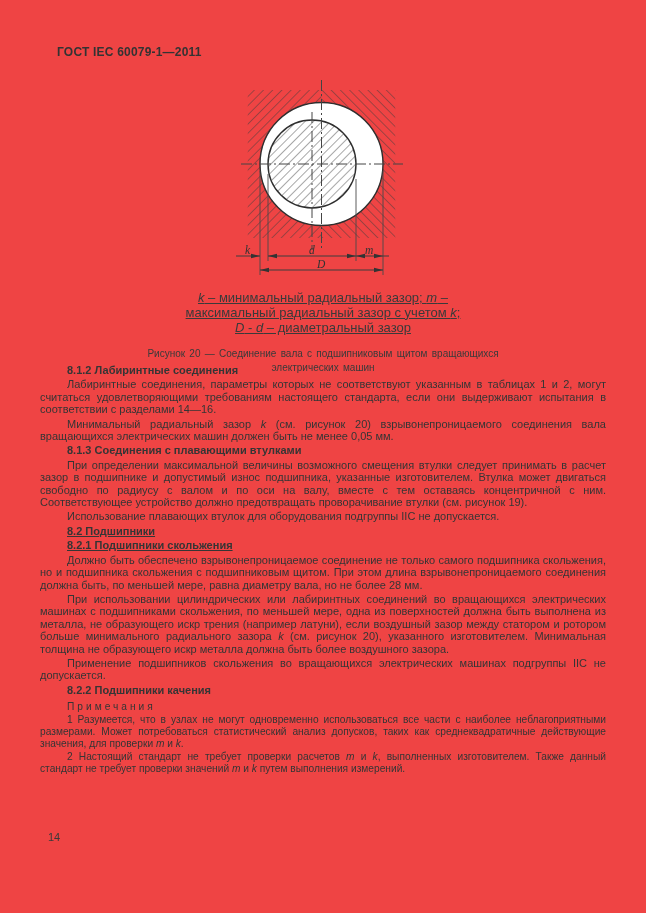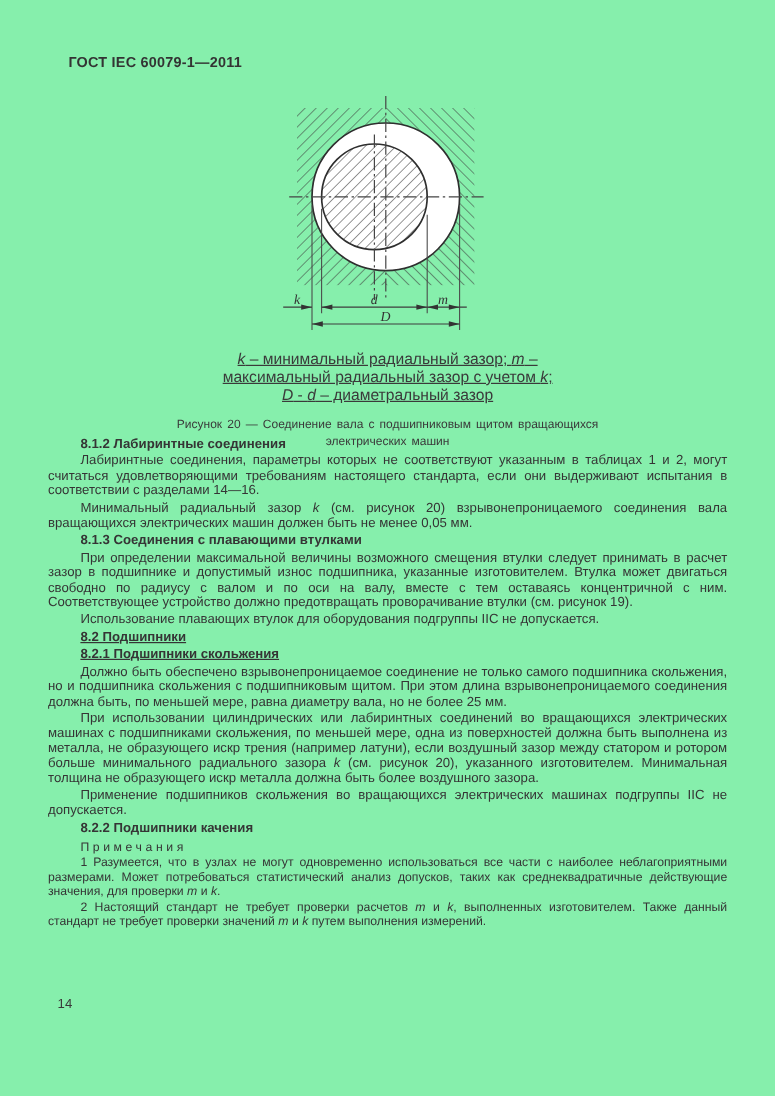--- a/index.html
+++ b/index.html
@@ -1,16 +1,16 @@
 <!DOCTYPE html>
 <html><head>
 <meta charset="utf-8">
 <style>
   html,body{margin:0;padding:0;background:#fff;}
-  .page{position:relative;width:646px;height:913px;background:#86efac;overflow:hidden;
+  .page{position:relative;width:646px;height:913px;background:#ef4444;overflow:hidden;
         font-family:"Liberation Sans",sans-serif;color:#333;}
   .doc-header{position:absolute;top:45px;left:57px;font-size:12px;font-weight:bold;letter-spacing:.2px;}
   .figure-area{position:absolute;top:74px;left:0;width:646px;text-align:center;}
   .figure-area svg{display:inline-block;}
   .cl{stroke:#444;stroke-width:1;stroke-dasharray:11 3 2 3;fill:none;}
   .el{stroke:#4a4a4a;stroke-width:0.9;fill:none;}
   .dml{stroke:#3d3d3d;stroke-width:1;fill:none;}
   .arr{fill:#333;stroke:none;}
   .dl{font-family:"Liberation Serif",serif;font-style:italic;font-size:11.5px;fill:#333;}
   .legend{margin:7px auto 0;width:276px;font-size:13px;line-height:14.8px;text-align:center;color:#3a3a3a;text-decoration:underline;}
@@ -99,21 +99,21 @@
 
   <div class="body-text">
     <h3>8.1.2 Лабиринтные соединения</h3>
     <p>Лабиринтные соединения, параметры которых не соответствуют указанным в таблицах 1 и 2, могут считаться удовлетворяющими требованиям настоящего стандарта, если они выдерживают испытания в соответствии с разделами 14—16.</p>
     <p>Минимальный радиальный зазор <i>k</i> (см. рисунок 20) взрывонепроницаемого соединения вала вращающихся электрических машин должен быть не менее 0,05 мм.</p>
     <h3>8.1.3 Соединения с плавающими втулками</h3>
     <p>При определении максимальной величины возможного смещения втулки следует принимать в расчет зазор в подшипнике и допустимый износ подшипника, указанные изготовителем. Втулка может двигаться свободно по радиусу с валом и по оси на валу, вместе с тем оставаясь концентричной с ним. Соответствующее устройство должно предотвращать проворачивание втулки (см. рисунок 19).</p>
     <p>Использование плавающих втулок для оборудования подгруппы IIC не допускается.</p>
     <h3 class="gap-above">8.2 Подшипники</h3>
     <h3 class="gap-above">8.2.1 Подшипники скольжения</h3>
-    <p>Должно быть обеспечено взрывонепроницаемое соединение не только самого подшипника скольжения, но и подшипника скольжения с подшипниковым щитом. При этом длина взрывонепроницаемого соединения должна быть, по меньшей мере, равна диаметру вала, но не более 25 мм.</p>
+    <p>Должно быть обеспечено взрывонепроницаемое соединение не только самого подшипника скольжения, но и подшипника скольжения с подшипниковым щитом. При этом длина взрывонепроницаемого соединения должна быть, по меньшей мере, равна диаметру вала, но не более 28 мм.</p>
     <p>При использовании цилиндрических или лабиринтных соединений во вращающихся электрических машинах с подшипниками скольжения, по меньшей мере, одна из поверхностей должна быть выполнена из металла, не образующего искр трения (например латуни), если воздушный зазор между статором и ротором больше минимального радиального зазора <i>k</i> (см. рисунок 20), указанного изготовителем. Минимальная толщина не образующего искр металла должна быть более воздушного зазора.</p>
     <p>Применение подшипников скольжения во вращающихся электрических машинах подгруппы IIC не допускается.</p>
     <h3>8.2.2 Подшипники качения</h3>
 
     <div class="notes">
       <p class="notes-heading">Примечания</p>
       <p>1 Разумеется, что в узлах не могут одновременно использоваться все части с наиболее неблагоприятными размерами. Может потребоваться статистический анализ допусков, таких как среднеквадратичные действующие значения, для проверки <i>m</i> и <i>k</i>.</p>
       <p>2 Настоящий стандарт не требует проверки расчетов <i>m</i> и <i>k</i>, выполненных изготовителем. Также данный стандарт не требует проверки значений <i>m</i> и <i>k</i> путем выполнения измерений.</p>
     </div>
   </div>

